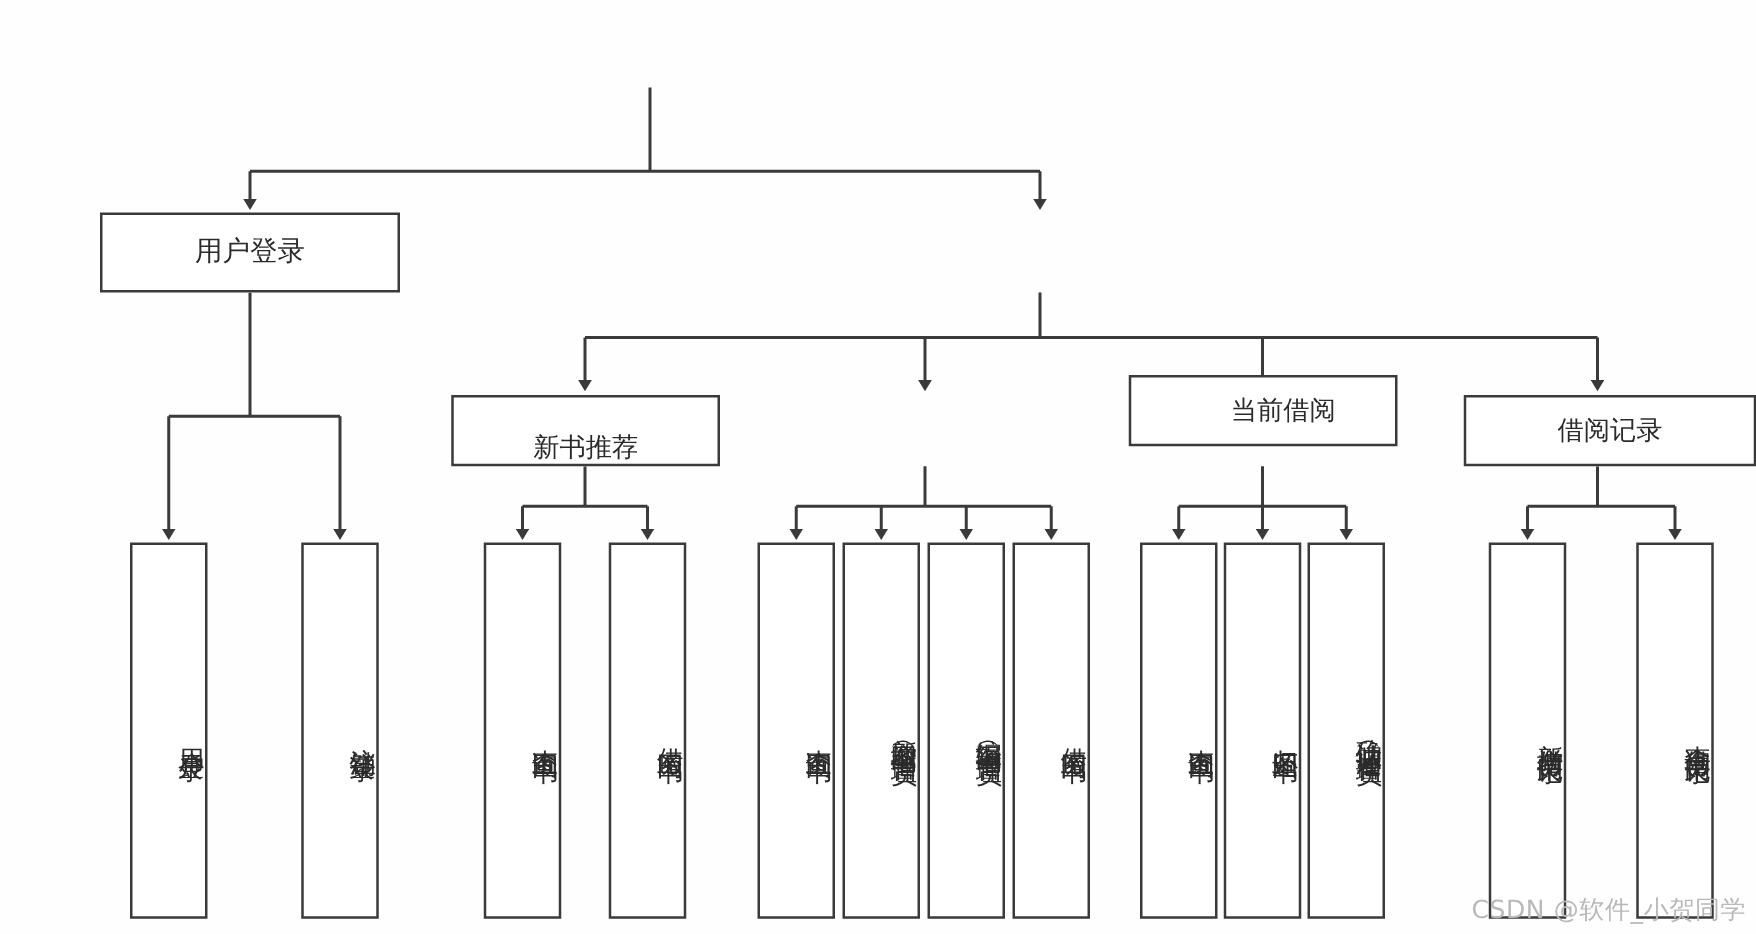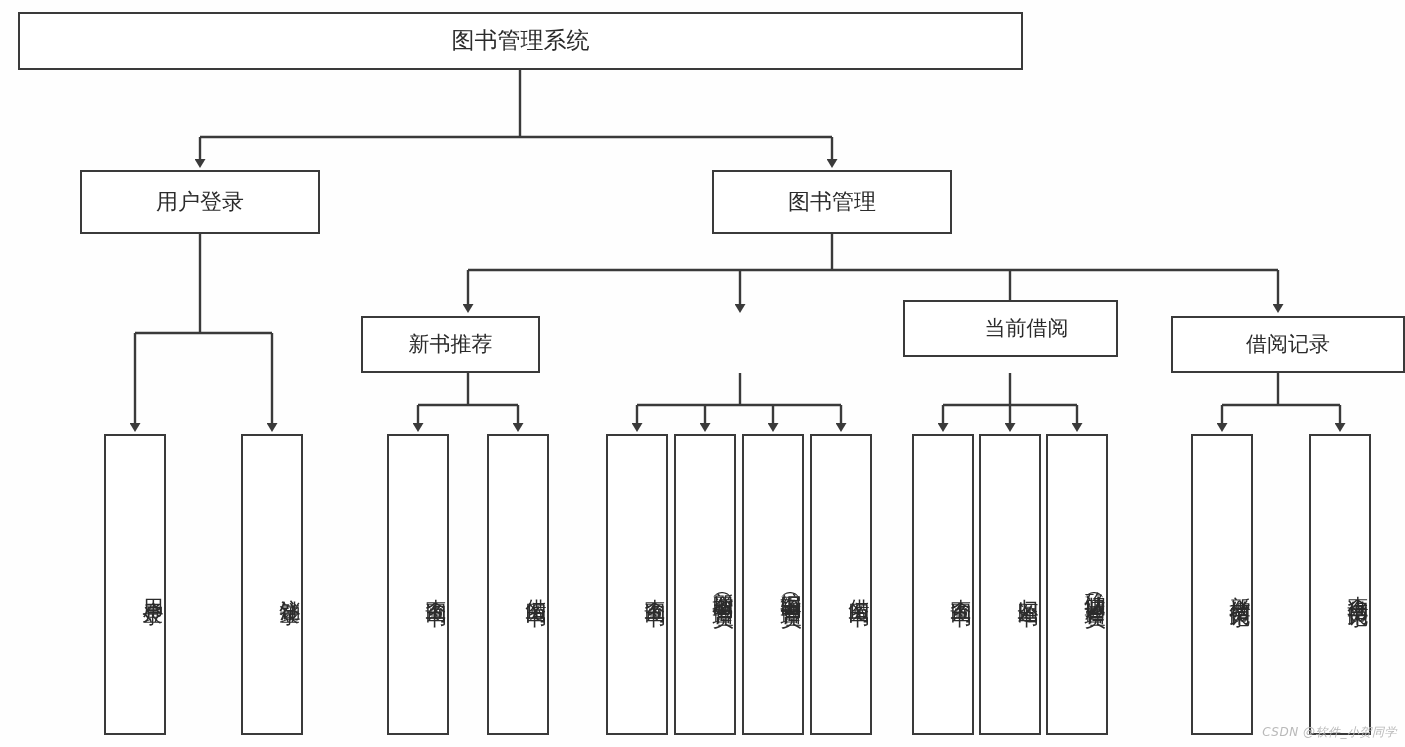--- a/index.html
+++ b/index.html
@@ -62,25 +62,24 @@
   .leaf-text {
     writing-mode: vertical-rl;
     text-orientation: upright;
     letter-spacing: 2.5px;
     white-space: nowrap;
   }
   .watermark {
     position: absolute;
     right: 8px;
     bottom: 6px;
-    font-size: 12px;
+    font-size: 20px;
     color: #b9b9b9;
     letter-spacing: 0.5px;
     white-space: nowrap;
-    font-style: italic;
   }
 </style>
 </head>
 <body>
 
 <div id="diagram-root">
 
   <svg id="edge-layer" viewBox="0 0 1405 747" xmlns="http://www.w3.org/2000/svg">
     <defs>
       <marker id="arrow" markerWidth="9" markerHeight="11" refX="1" refY="5.5" orient="auto" markerUnits="userSpaceOnUse">
@@ -124,32 +123,26 @@
       <path d="M1010,405 L1010,424" marker-end="url(#arrow)"></path>
       <path d="M1077,405 L1077,424" marker-end="url(#arrow)"></path>
 
       <path d="M1278,373 L1278,405"></path>
       <path d="M1222,405 L1340,405"></path>
       <path d="M1222,405 L1222,424" marker-end="url(#arrow)"></path>
       <path d="M1340,405 L1340,424" marker-end="url(#arrow)"></path>
     </g>
   </svg>
 
-  <div class="node node-root" style="left:18px; top:12px; width:1005px; height:58px;">
-    <span>图书管理系统</span>
-  </div>
 
   <div class="node node-l1" style="left:80px; top:170px; width:240px; height:64px;">
     <span>用户登录</span>
   </div>
-  <div class="node node-l1" style="left:712px; top:170px; width:240px; height:64px;">
-    <span>图书管理</span>
-  </div>
 
-  <div class="node node-l2" style="left:361px; top:316px; width:179px; height:57px;">
+  <div class="node node-l2" style="left:361px; top:316px; width:215px; height:57px;align-items:flex-end;">
     <span>新书推荐</span>
   </div>
   <div class="node node-l2" style="left:903px; top:300px; width:215px; height:57px;padding-left:32px;">
     <span>当前借阅</span>
   </div>
   <div class="node node-l2" style="left:1171px; top:316px; width:234px; height:57px;">
     <span>借阅记录</span>
   </div>
 
   <div class="node node-leaf leaf-tall" style="left:104px; top:434px; width:62px; height:301px;">

